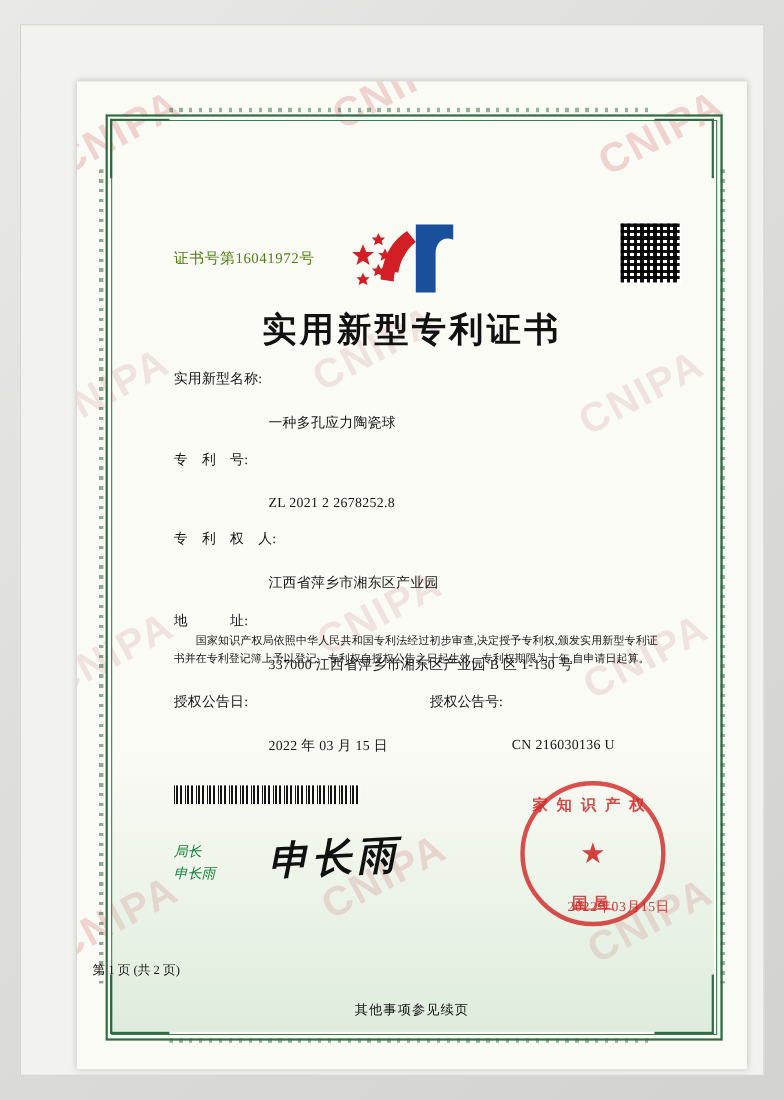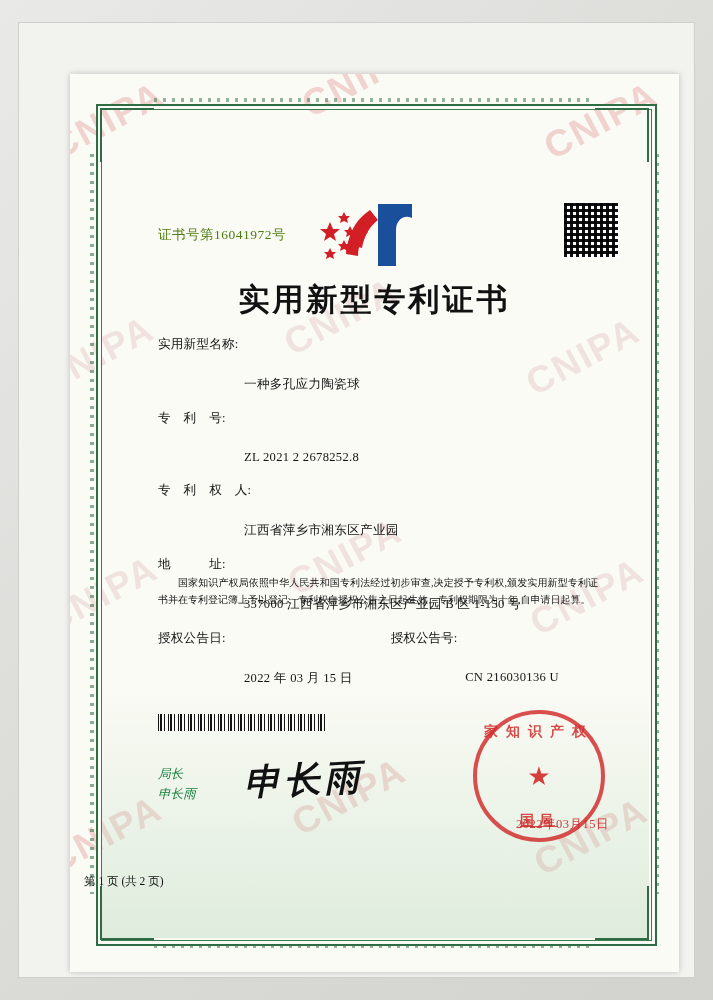--- a/index.html
+++ b/index.html
@@ -343,16 +343,17 @@
       <div id="signature">申长雨</div>
 
       <div id="seal">
         <div class="seal-text top">家知识产权</div>
         <div id="seal-star">★</div>
         <div class="seal-text bot">国局</div>
       </div>
       <div id="seal-date">2022年03月15日</div>
 
       <div id="page-num">第 1 页 (共 2 页)</div>
+      <div id="footnote">其他事项参见续页</div>
 
     </div>
   </div>
 </div>
 
 </body></html>

